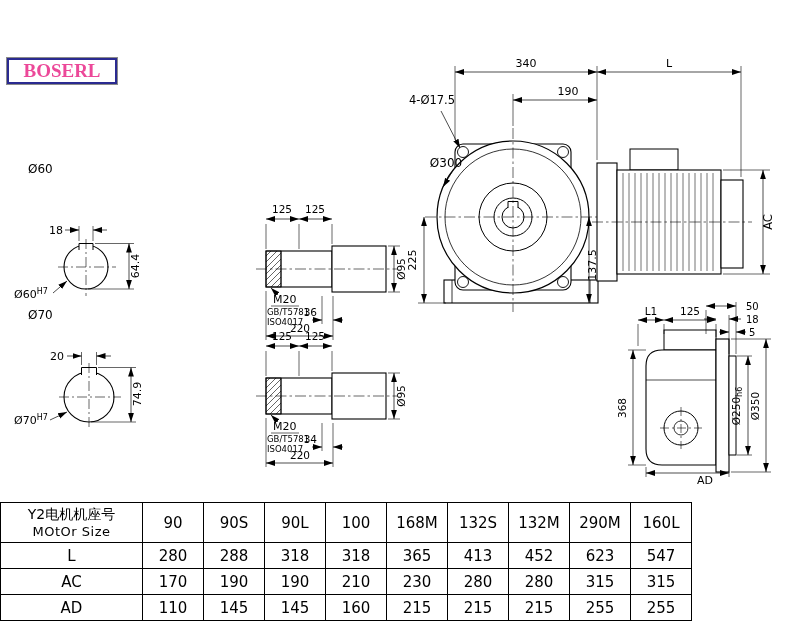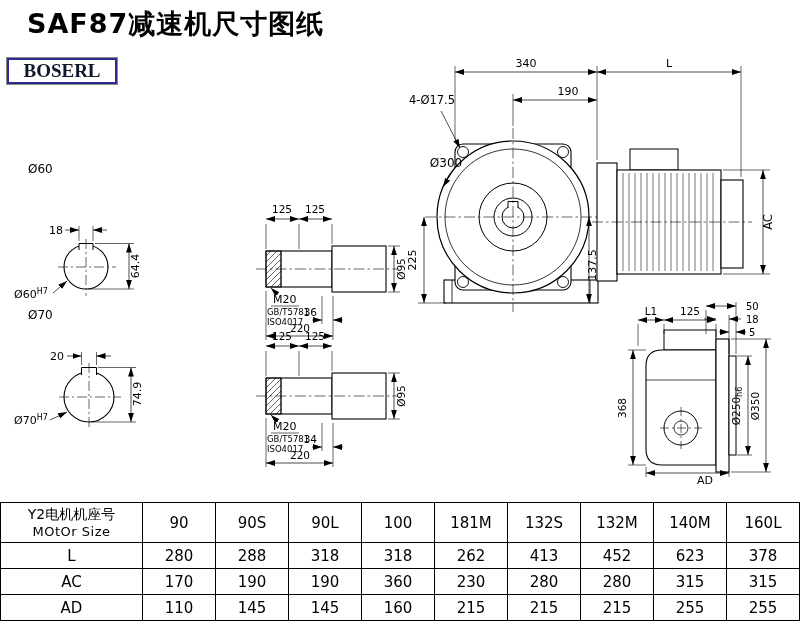--- a/index.html
+++ b/index.html
@@ -3,37 +3,36 @@
 <meta charset="utf-8">
 <style>
   html,body{margin:0;padding:0;}
   body{width:800px;height:622px;background:#fff;position:relative;overflow:hidden;color:#000;
        font-family:"DejaVu Sans","Liberation Sans",sans-serif;}
   .page{position:absolute;inset:0;}
   .title{position:absolute;left:27px;top:6px;font-size:27px;font-weight:bold;letter-spacing:1px;}
   .logo{position:absolute;left:7px;top:58px;width:106px;height:22px;line-height:22px;
         border:2px solid #2a2a90;outline:1px solid #8a8a8a;text-align:center;
         font-family:"Liberation Serif","DejaVu Serif",serif;font-size:19px;font-weight:bold;
-        color:#0f172a;background:#fff;}
+        color:#ec4899;background:#fff;}
   svg.drawing{position:absolute;left:0;top:0;}
   svg text{fill:#000;stroke:none;font-family:"DejaVu Sans","Liberation Sans",sans-serif;}
-  table.dims{position:absolute;left:0;top:502px;width:800px;border-collapse:collapse;table-layout:fixed;padding-left:25px;}
+  table.dims{position:absolute;left:0;top:502px;width:692px;border-collapse:collapse;table-layout:fixed;padding-left:25px;}
   table.dims th,table.dims td{border:1px solid #000;text-align:center;vertical-align:middle;
         padding:0;font-weight:normal;font-size:15px;}
   tr.head{height:40px;}
   tr.row{height:26px;}
   .hcn{font-size:14px;}
   .hen{font-size:13px;letter-spacing:.5px;}
 </style>
 </head>
 <body>
 
 <div class="page">
 
-  <div class="title">SAF87减速机尺寸图纸</div>
   <div class="logo">BOSERL</div>
 
   <svg class="drawing" width="800" height="500" viewBox="0 0 800 500">
     <defs>
       <marker id="arr" viewBox="0 0 10 10" refX="10" refY="5" markerWidth="9" markerHeight="9" markerUnits="userSpaceOnUse" orient="auto-start-reverse">
         <path d="M0,1.8 L10,5 L0,8.2 Z" fill="#000"></path>
       </marker>
       <pattern id="hatch" width="6" height="6" patternUnits="userSpaceOnUse">
         <path d="M0,6 L6,0" stroke="#000" stroke-width="0.6"></path>
       </pattern>
@@ -277,44 +276,44 @@
     <tbody>
         <tr class="head">
       <th>
         <div class="hcn">Y2电机机座号</div>
         <div class="hen">MOtOr Size</div>
       </th>
       <th>90</th>
       <th>90S</th>
       <th>90L</th>
       <th>100</th>
-      <th>181M</th>
+      <th>168M</th>
       <th>132S</th>
       <th>132M</th>
-      <th>140M</th>
+      <th>290M</th>
       <th>160L</th>
     </tr>
     <tr class="row">
       <td>L</td>
       <td>280</td>
       <td>288</td>
       <td>318</td>
       <td>318</td>
-      <td>262</td>
+      <td>365</td>
       <td>413</td>
       <td>452</td>
       <td>623</td>
-      <td>378</td>
+      <td>547</td>
     </tr>
     <tr class="row">
       <td>AC</td>
       <td>170</td>
       <td>190</td>
       <td>190</td>
-      <td>360</td>
+      <td>210</td>
       <td>230</td>
       <td>280</td>
       <td>280</td>
       <td>315</td>
       <td>315</td>
     </tr>
     <tr class="row">
       <td>AD</td>
       <td>110</td>
       <td>145</td>

